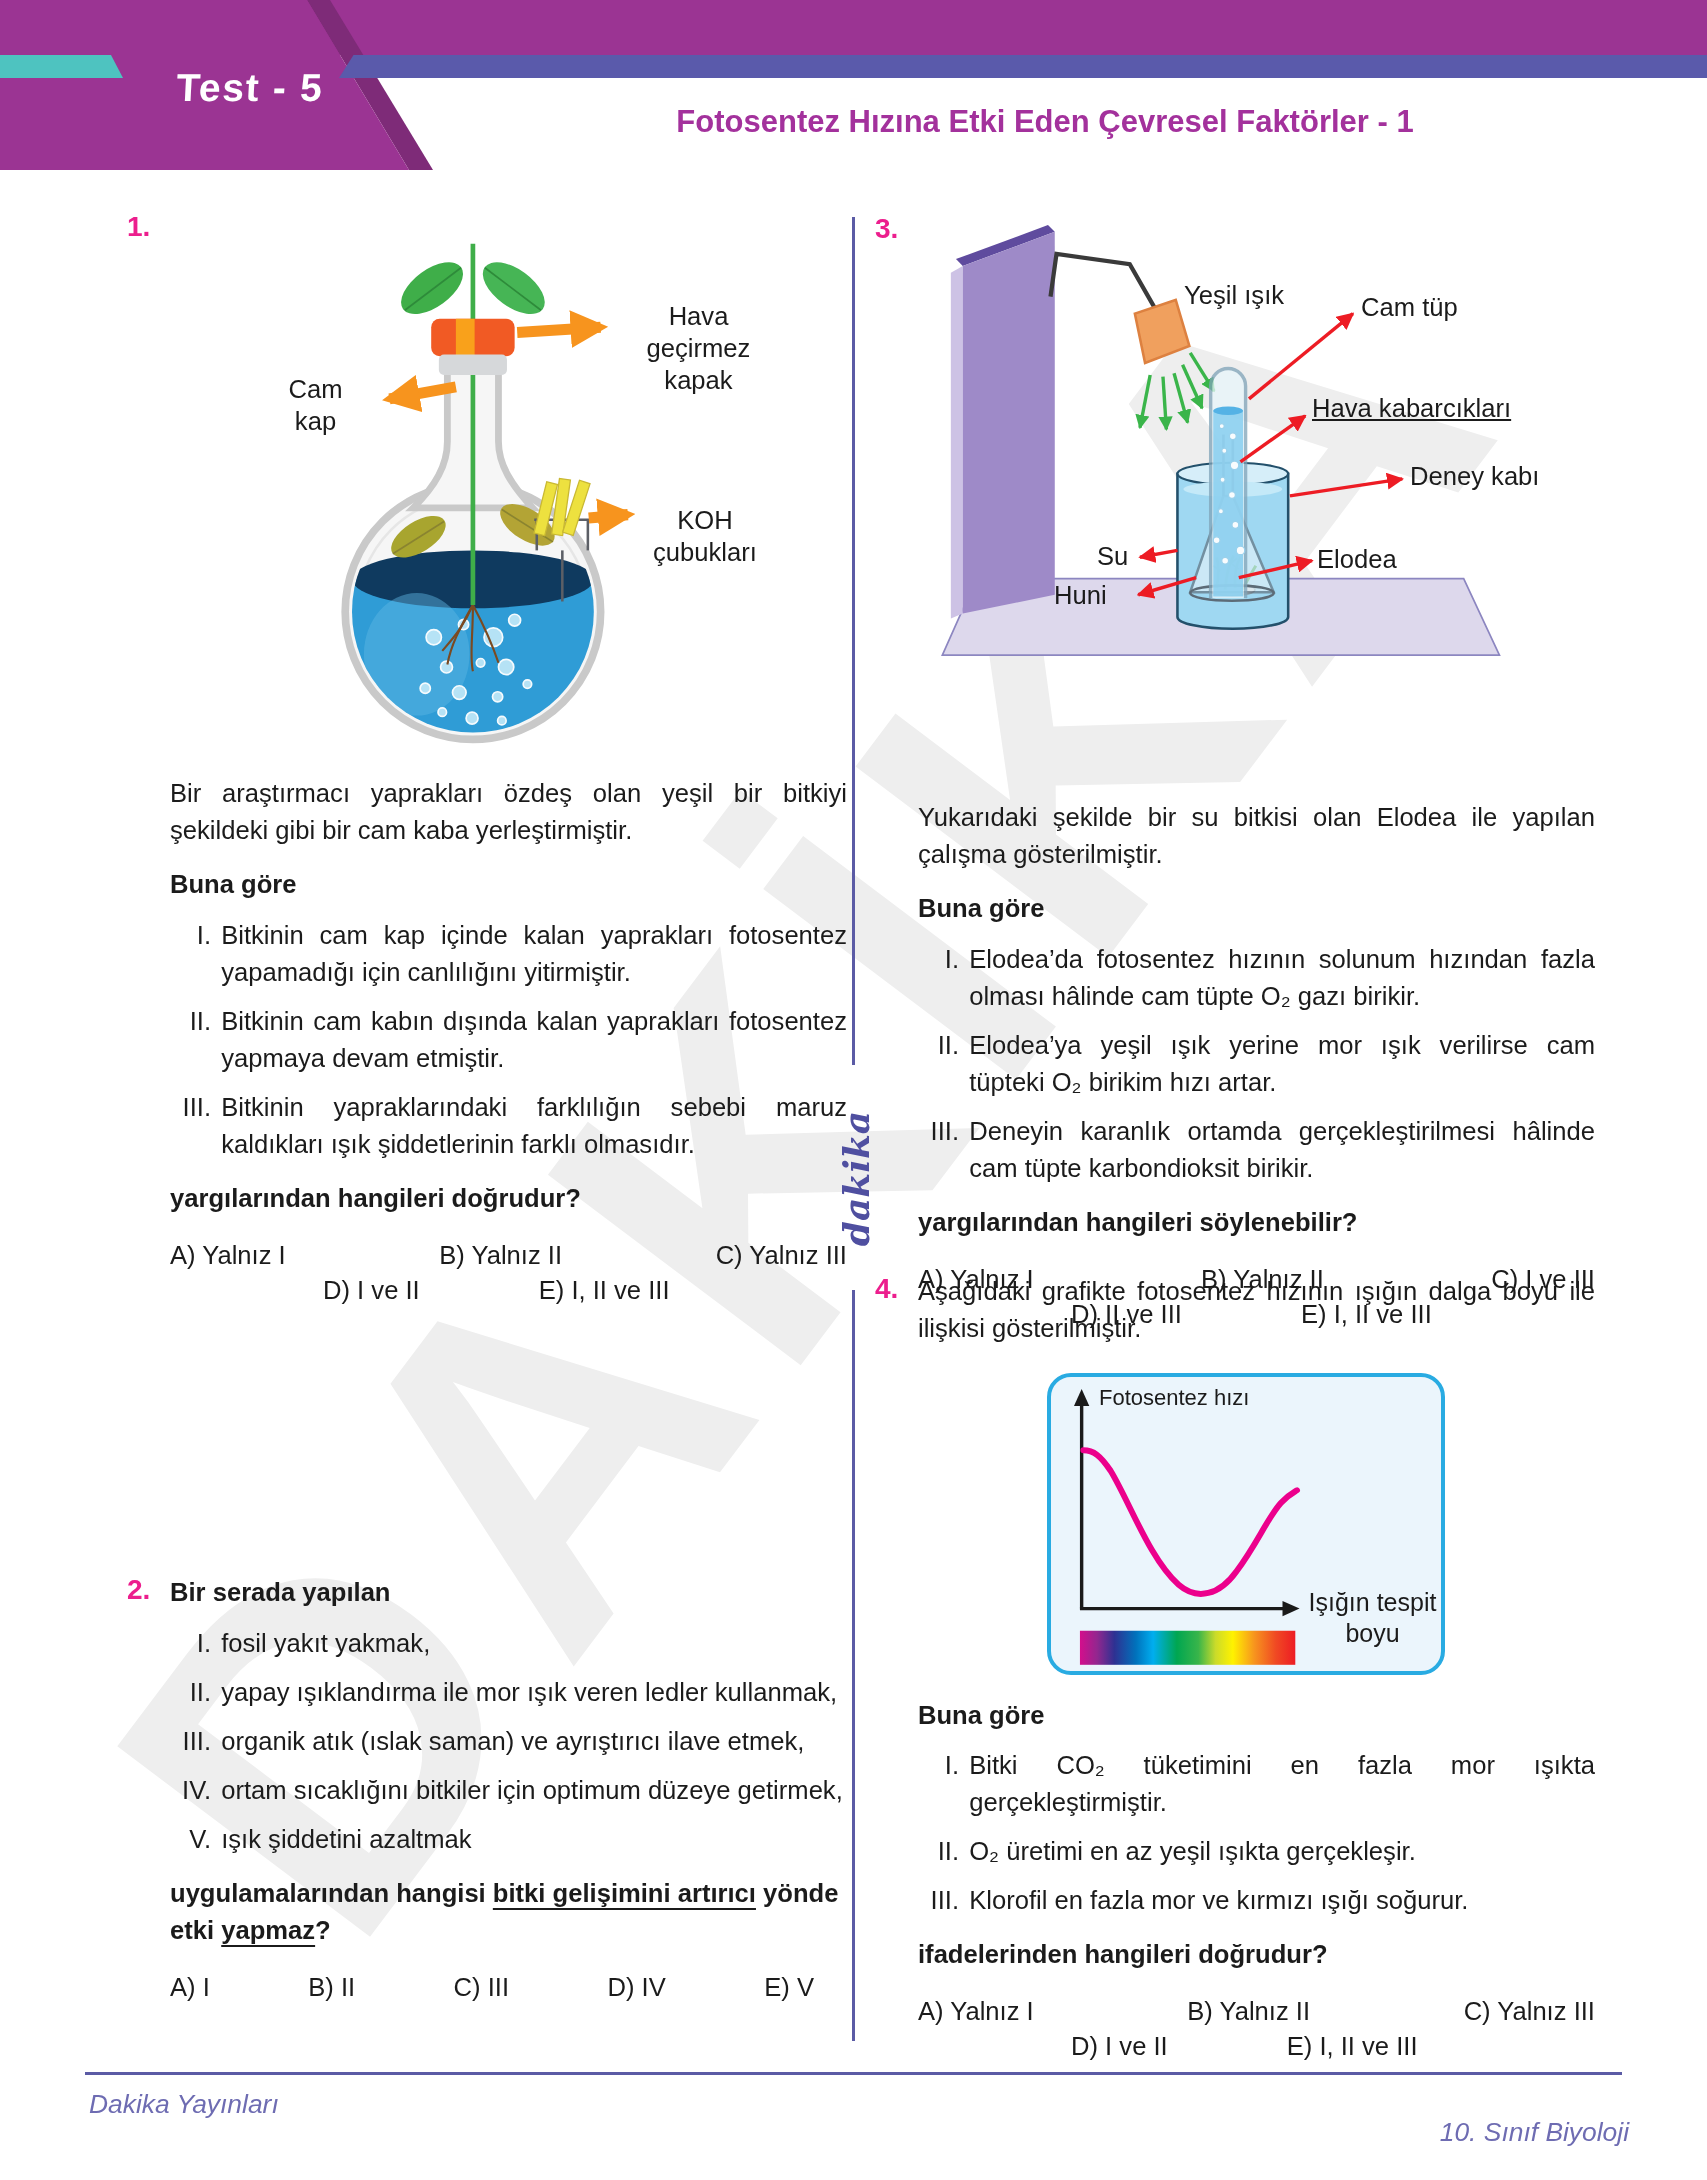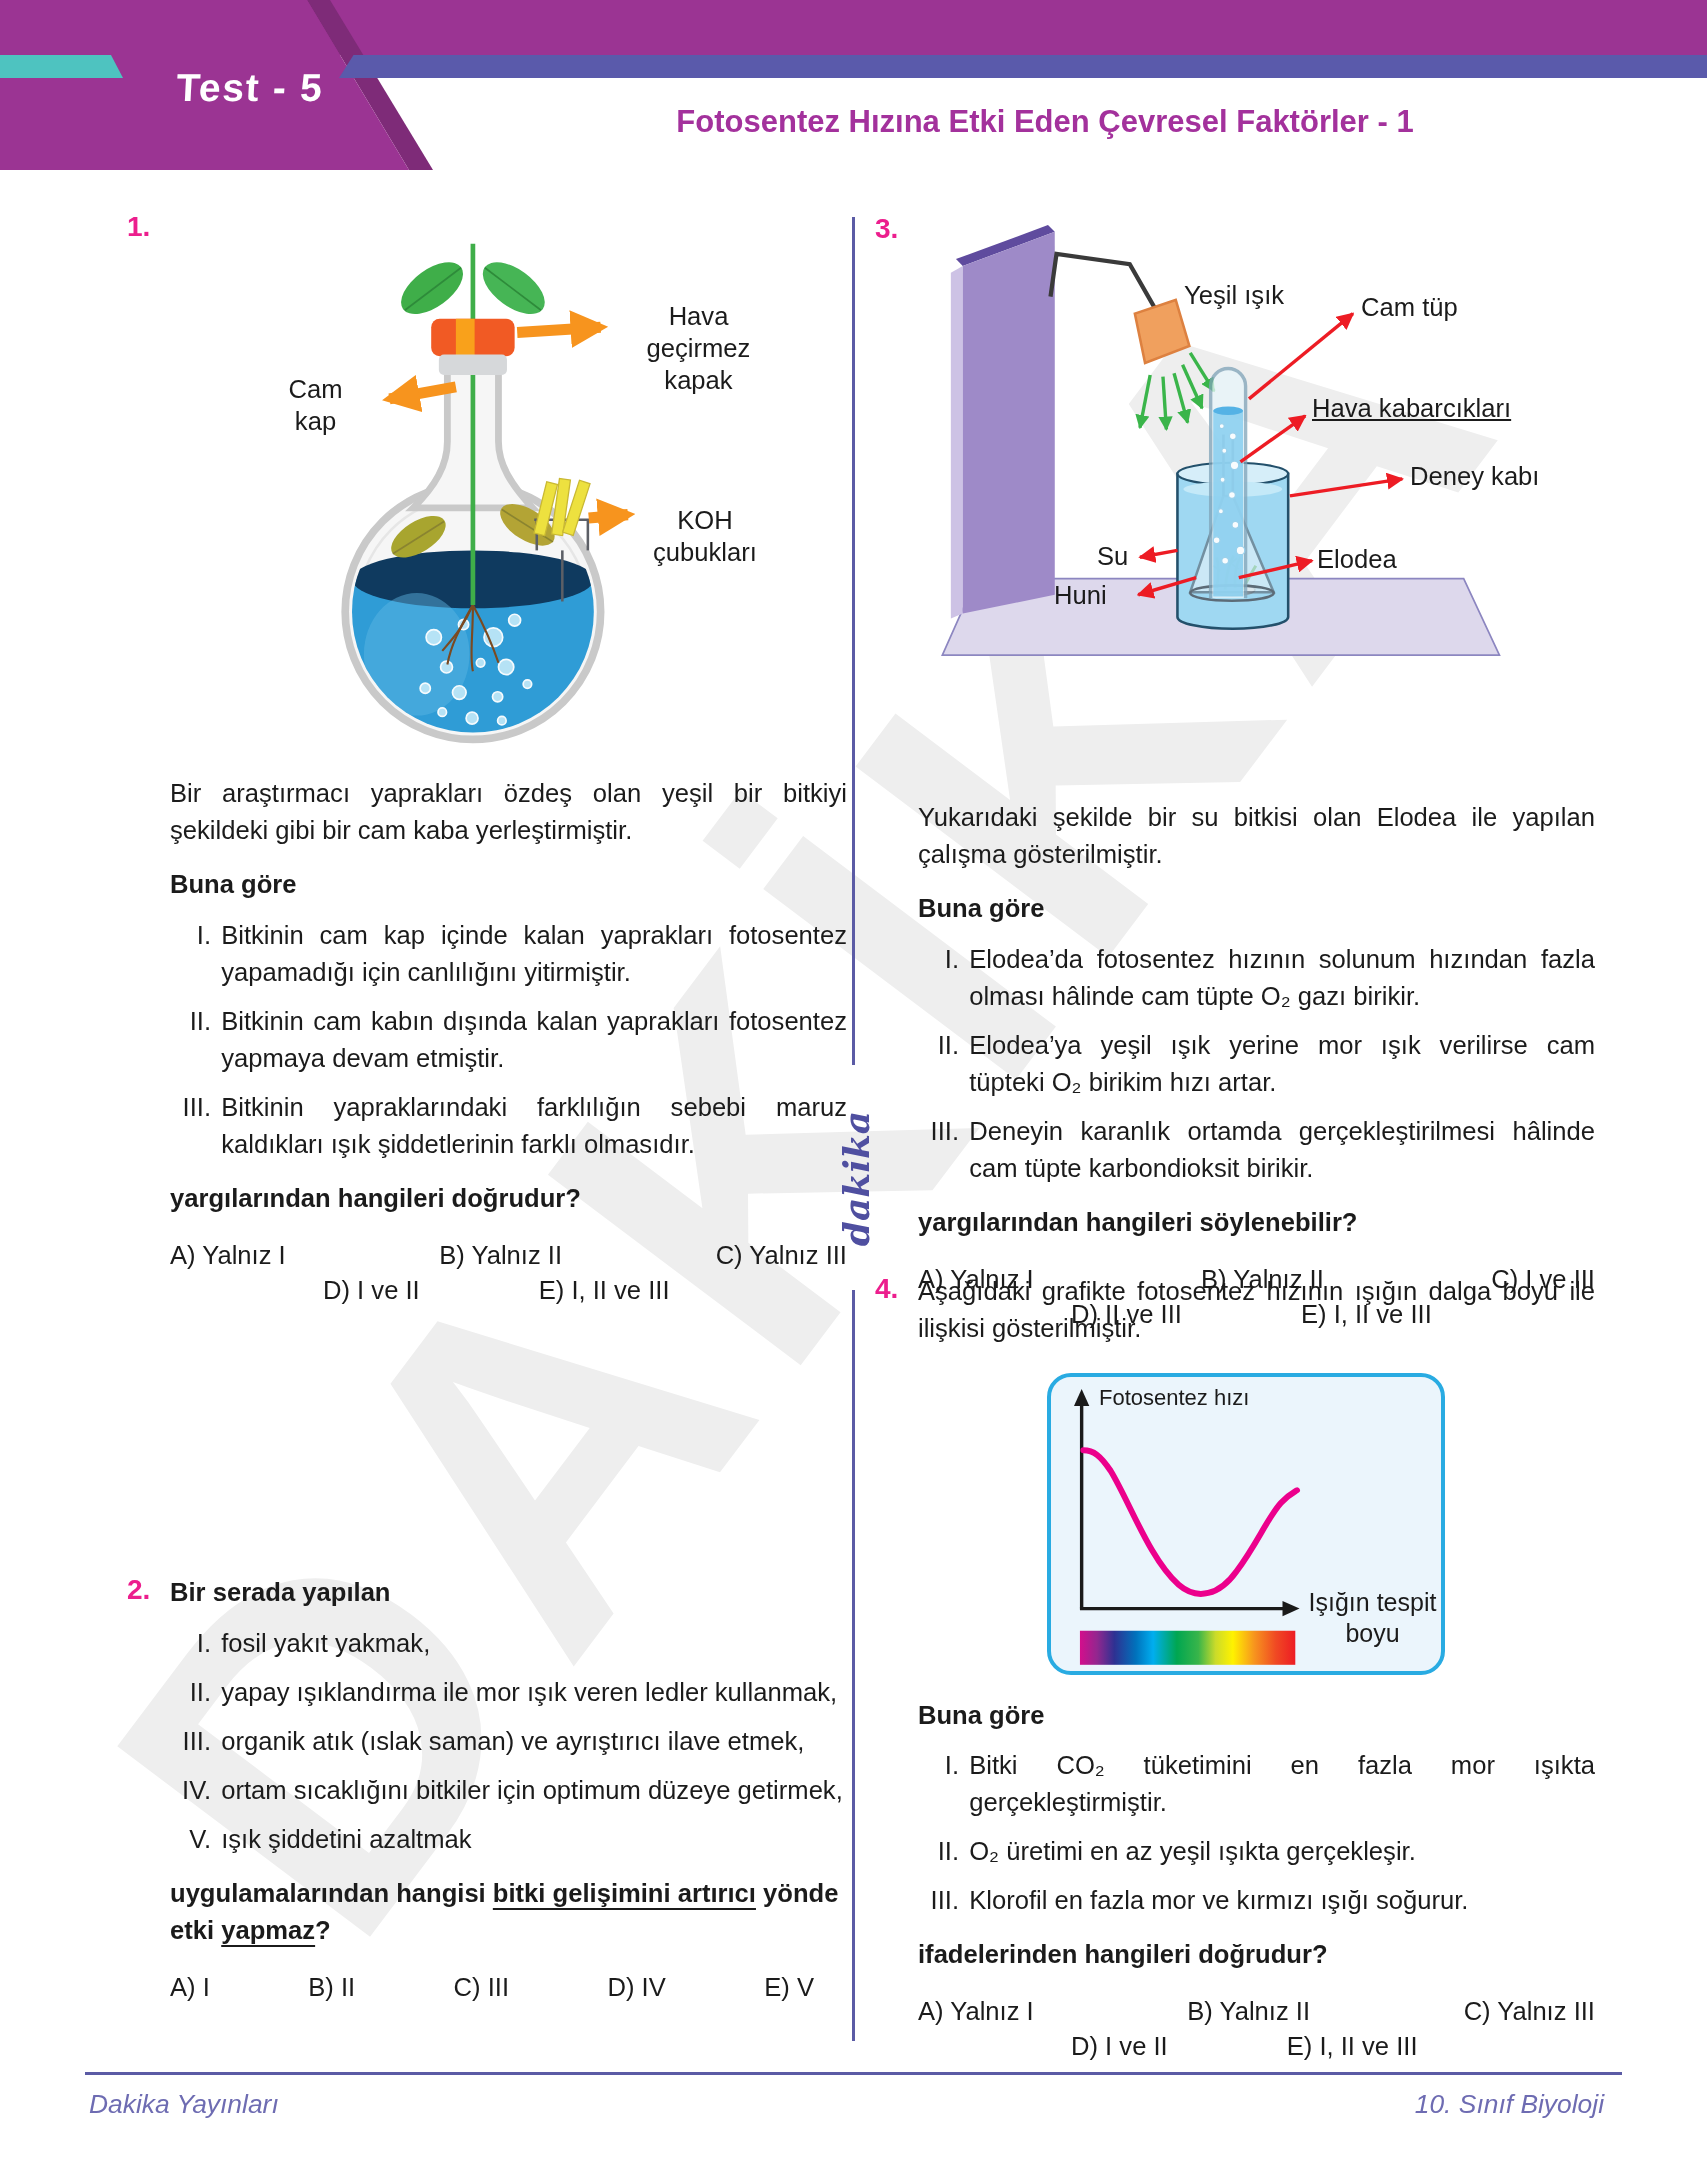--- a/index.html
+++ b/index.html
@@ -37,21 +37,21 @@
   
   .divider-seg { position:absolute; left:852px; width:3.4px; background:#5B5BA5; z-index:1; }
   .divider-word { position:absolute; left:751px; top:1160px; width:204px; height:37px;
     transform:rotate(-90deg); text-align:center; color:#4F4FA0;
     font-family:"DejaVu Serif", serif; font-style:italic; font-weight:bold; font-size:36px; z-index:1; }
   .footer-line { position:absolute; left:85px; right:85px; top:2072px; height:0;
     border-top:3.4px solid #5B5BA5; z-index:2; }
   .footer-left, .footer-right { position:absolute; top:2089px; font-size:26.4px; font-style:italic;
     color:#6E6CB2; z-index:2; }
   .footer-left { left:89px; }
-  .footer-right { right:103px; }
+  .footer-right { right:78px;margin-top:28px; }
 
   
   .q { position:absolute; width:677px; z-index:1; }
   .qnum { position:absolute; left:-43px; top:0; color:#EC1E8D; font-weight:bold; font-size:28px; }
   .para { font-size:25.6px; line-height:37px; text-align:justify; }
   .note { color:#29ABE2; font-style:italic; }
   .lead { font-size:25.6px; line-height:37px; font-weight:bold; margin-top:17px; }
   .items { margin-top:13.6px; }
   .item { display:flex; margin-bottom:12px; }
   .inum { flex:none; width:41px; text-align:right; margin-right:10.2px;

